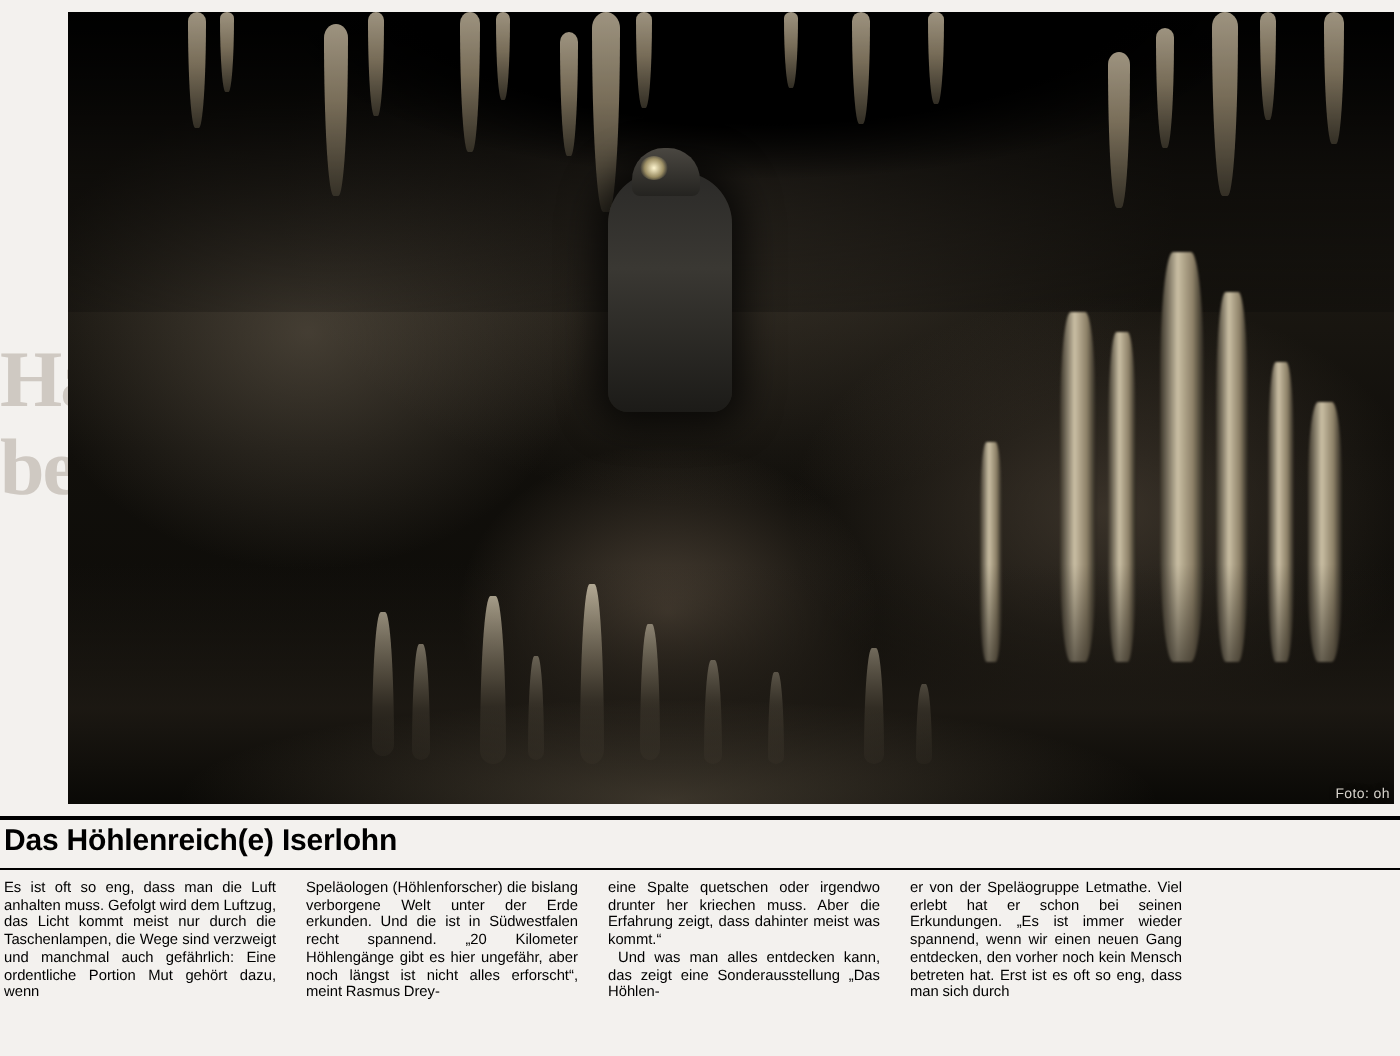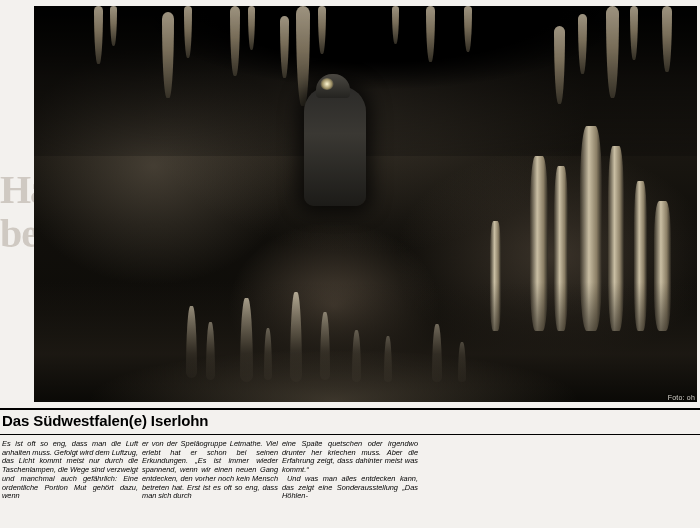--- a/index.html
+++ b/index.html
@@ -153,22 +153,21 @@
   }
 
   
   .columns {
     position: absolute;
     left: 2px;
     top: 440px;
     width: 696px;
     height: 86px;
     display: flex;
-    gap: 4px;
-    font-style: italic;
+    gap: 15px;
   }
   .col {
     width: 136px;
     font-family: "Liberation Sans", sans-serif;
     font-size: 7.4px;
     line-height: 8.7px;
     text-align: justify;
     color: #000;
     hyphens: manual;
     word-spacing: -0.2px;
@@ -231,29 +230,32 @@
       <div class="stalag" style="left:350px; top:330px; width:8px;  height:46px;"></div>
       <div class="stalag" style="left:398px; top:318px; width:10px; height:58px;"></div>
       <div class="stalag" style="left:424px; top:336px; width:8px;  height:40px;"></div>
 
       <div class="floor"></div>
     </div>
     <div class="photo-credit">Foto: oh</div>
   </div>
 
   <div class="rule rule-top"></div>
-  <div class="headline">Das Südwestfalen(e) Iserlohn</div>
+  <div class="headline">Das Höhlenreich(e) Iserlohn</div>
   <div class="rule rule-under"></div>
 
   <div class="columns">
     <div class="col">
       <p>Es ist oft so eng, dass man die Luft anhalten muss. Gefolgt wird dem Luftzug, das Licht kommt meist nur durch die Taschenlampen, die Wege sind verzweigt und manchmal auch gefährlich: Eine ordentliche Portion Mut gehört dazu, wenn</p>
     </div>
     <div class="col">
-      <p>er von der Speläogruppe Letmathe. Viel erlebt hat er schon bei seinen Erkundungen. „Es ist immer wieder spannend, wenn wir einen neuen Gang entdecken, den vorher noch kein Mensch betreten hat. Erst ist es oft so eng, dass man sich durch</p>
+      <p>Speläologen (Höhlenforscher) die bislang verborgene Welt unter der Erde erkunden. Und die ist in Südwestfalen recht spannend. „20 Kilometer Höhlengänge gibt es hier ungefähr, aber noch längst ist nicht alles erforscht“, meint Rasmus Drey-</p>
     </div>
     <div class="col">
       <p>eine Spalte quetschen oder irgendwo drunter her kriechen muss. Aber die Erfahrung zeigt, dass dahinter meist was kommt.“</p>
       <p>Und was man alles entdecken kann, das zeigt eine Sonderausstellung „Das Höhlen-</p>
     </div>
+    <div class="col">
+      <p>er von der Speläogruppe Letmathe. Viel erlebt hat er schon bei seinen Erkundungen. „Es ist immer wieder spannend, wenn wir einen neuen Gang entdecken, den vorher noch kein Mensch betreten hat. Erst ist es oft so eng, dass man sich durch</p>
+    </div>
   </div>
 
 </div>
 
 </body></html>

